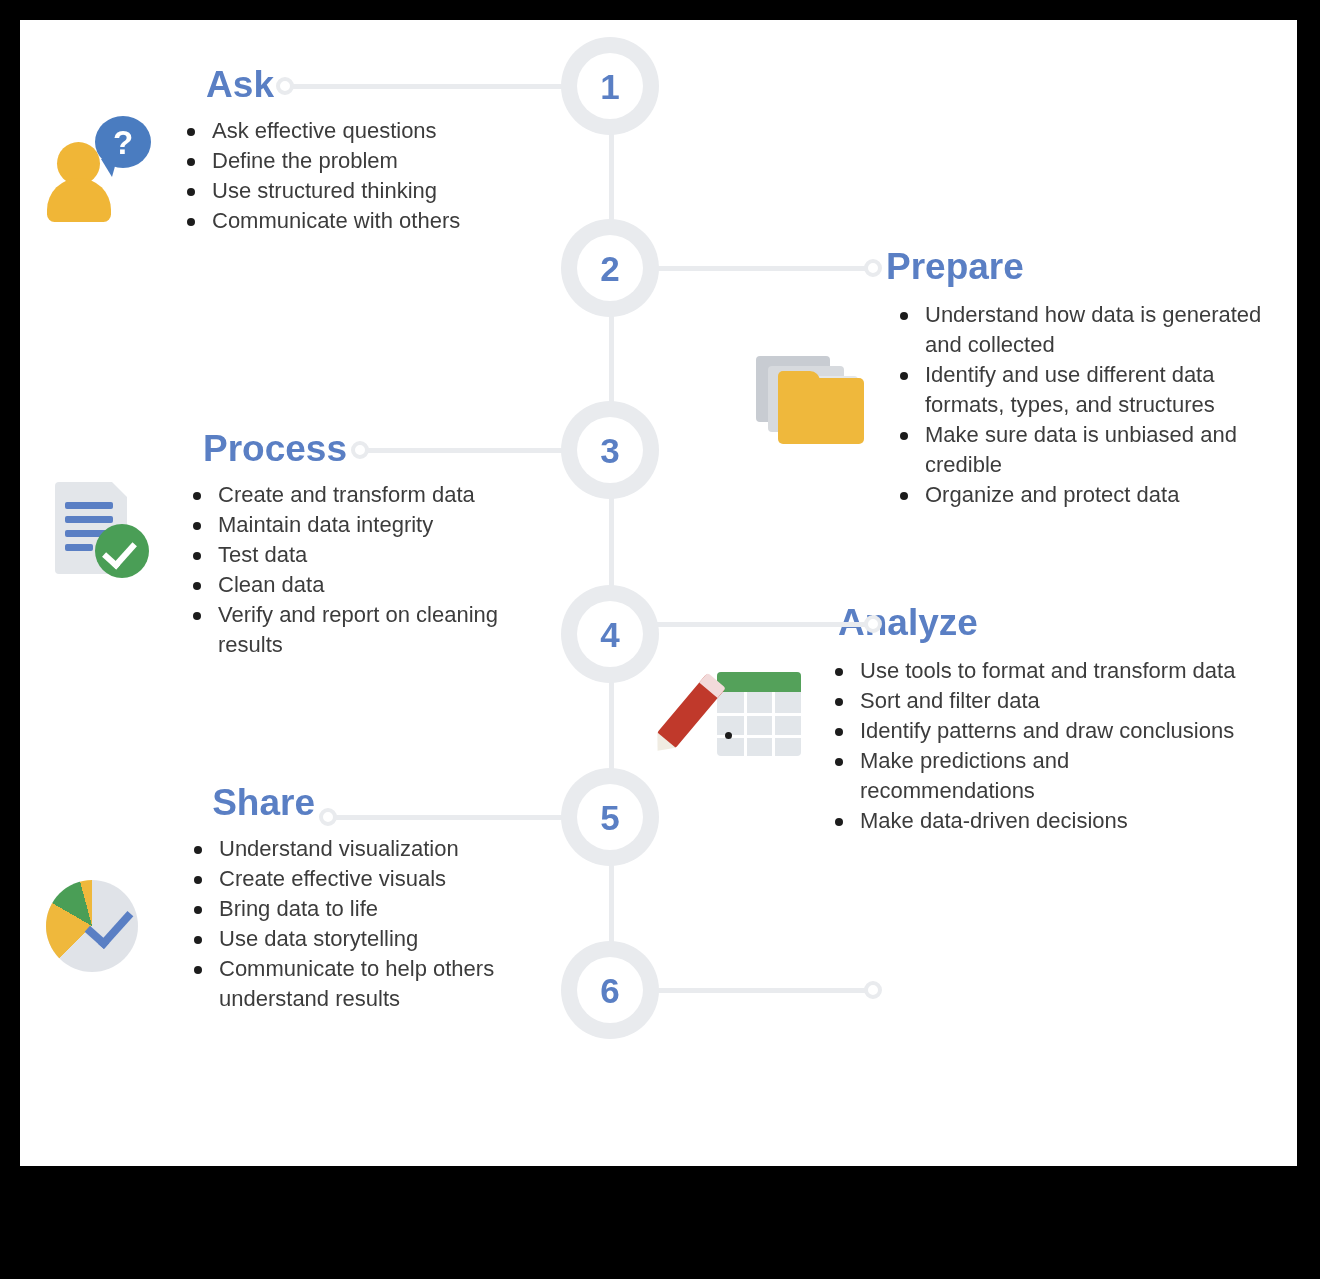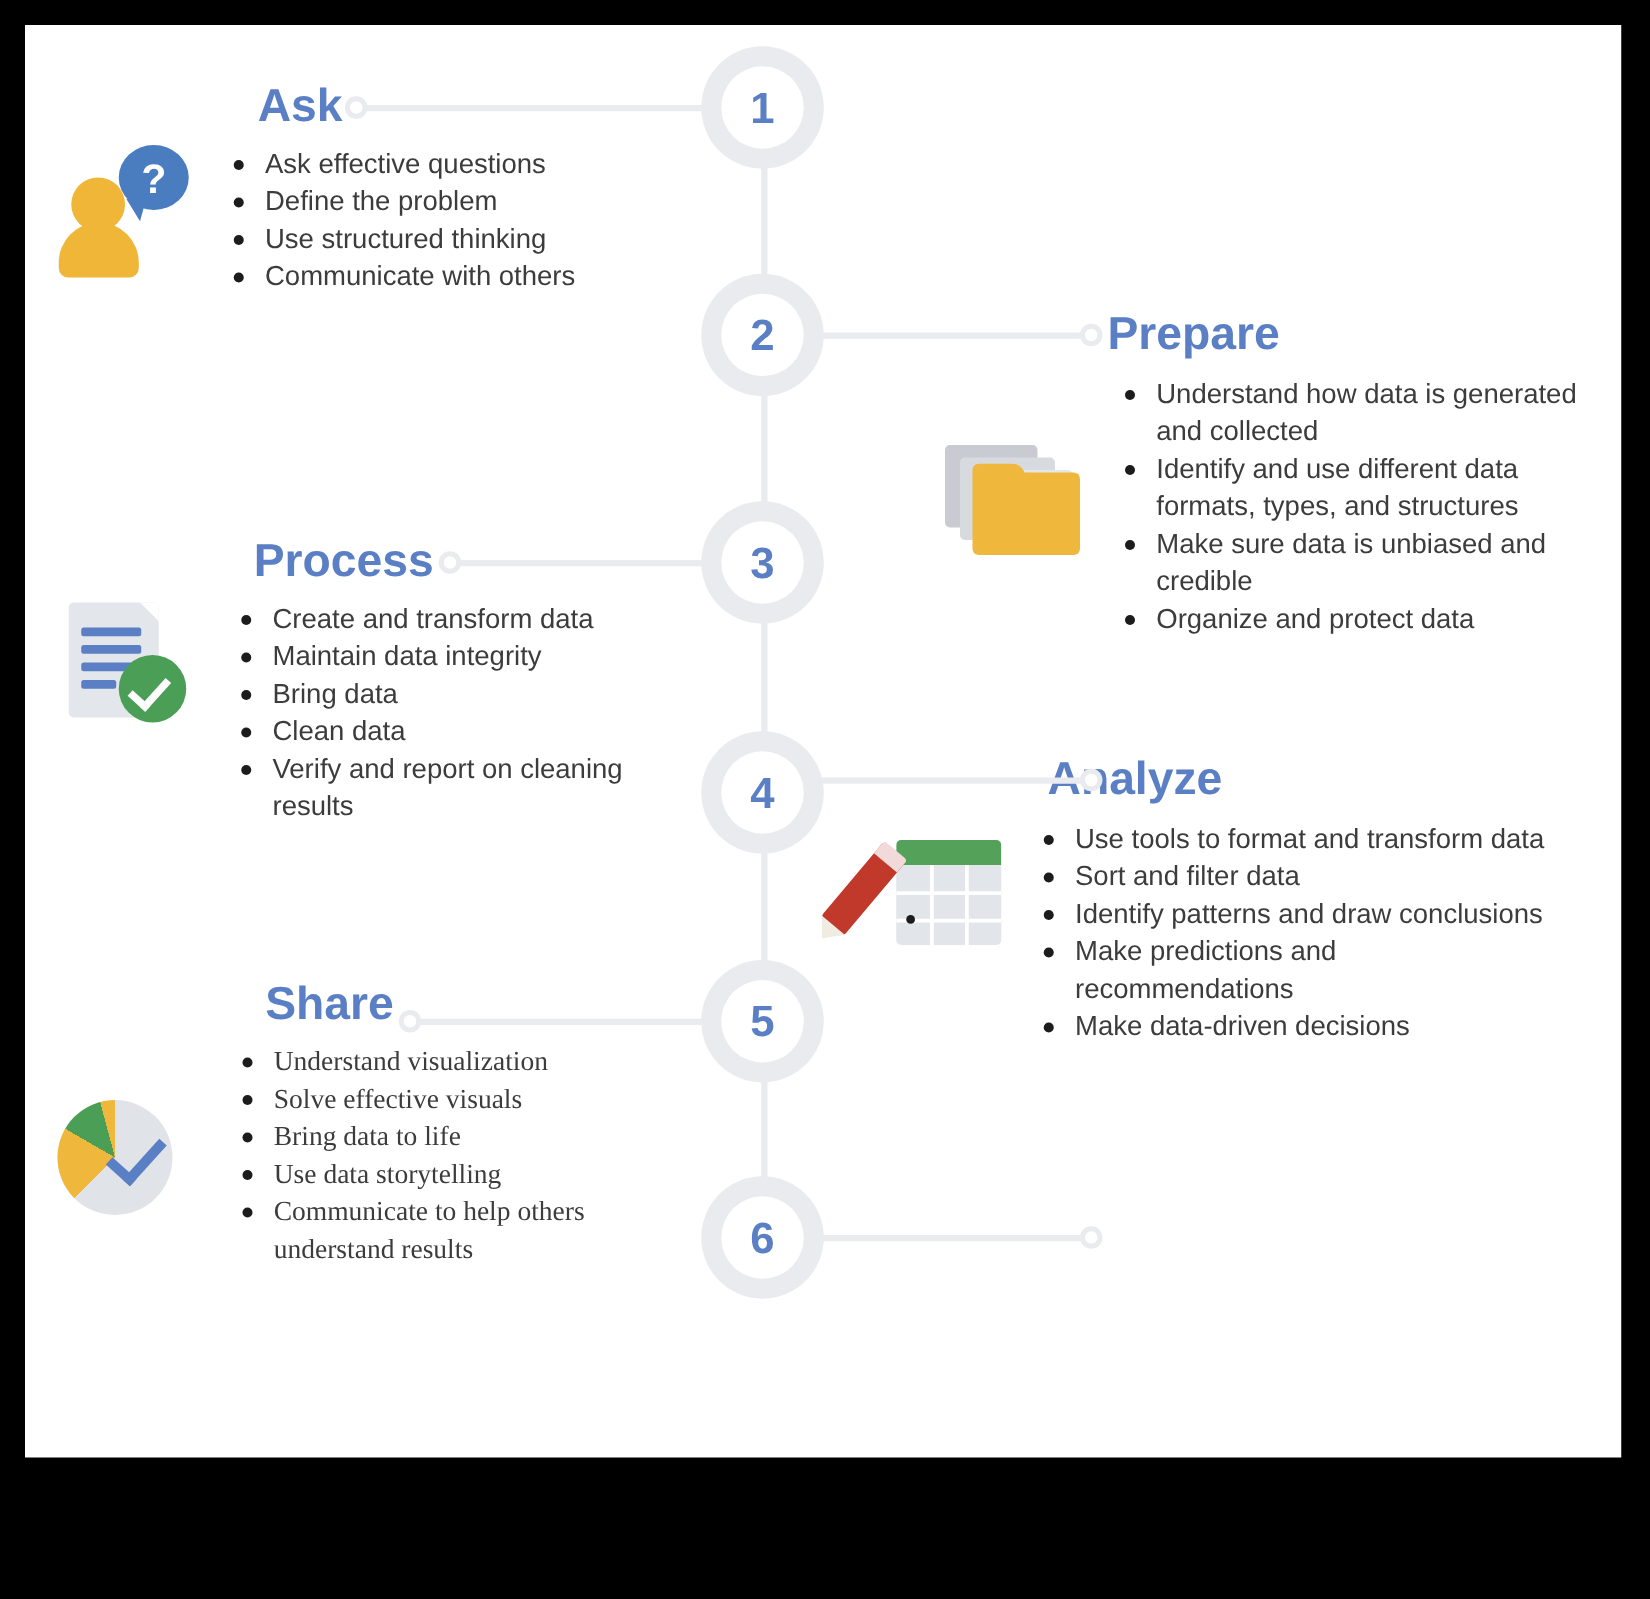--- a/index.html
+++ b/index.html
@@ -426,21 +426,21 @@
             <div class="doc-line l1"></div>
             <div class="doc-line l2"></div>
             <div class="doc-line l3"></div>
             <div class="doc-line l4"></div>
             <div class="check-circle"></div>
           </div>
         </div>
         <ul class="bullets" style="width:320px;">
           <li>Create and transform data</li>
           <li>Maintain data integrity</li>
-          <li>Bring data</li>
+          <li>Test data</li>
           <li>Clean data</li>
           <li>Verify and report on cleaning results</li>
         </ul>
       </div>
     </div>
 
     <div class="connector" style="left:637px; top:602px; width:215px;"></div>
     <div class="dot" style="left:844px; top:595px;"></div>
     <div class="node" style="left:541px; top:565px;">
       <div class="node-inner">
@@ -485,23 +485,23 @@
         <div class="step-title">Share</div>
       </div>
       <div class="step-body" style="margin-top:13px;">
         <div class="icon-wrap" style="margin-left:24px; margin-top:42px;">
           <div class="pie-icon">
             <div class="pie"></div>
             <div class="pie-y"></div>
             <div class="pie-check"></div>
           </div>
         </div>
-        <ul class="bullets" style="width:310px;font-family:Liberation Serif, serif;">
+        <ul class="bullets" style="width:310px;">
           <li>Understand visualization</li>
-          <li>Solve effective visuals</li>
+          <li>Create effective visuals</li>
           <li>Bring data to life</li>
           <li>Use data storytelling</li>
           <li>Communicate to help others understand results</li>
         </ul>
       </div>
     </div>
 
     <div class="connector" style="left:637px; top:968px; width:215px;"></div>
     <div class="dot" style="left:844px; top:961px;"></div>
     <div class="node" style="left:541px; top:921px;">

